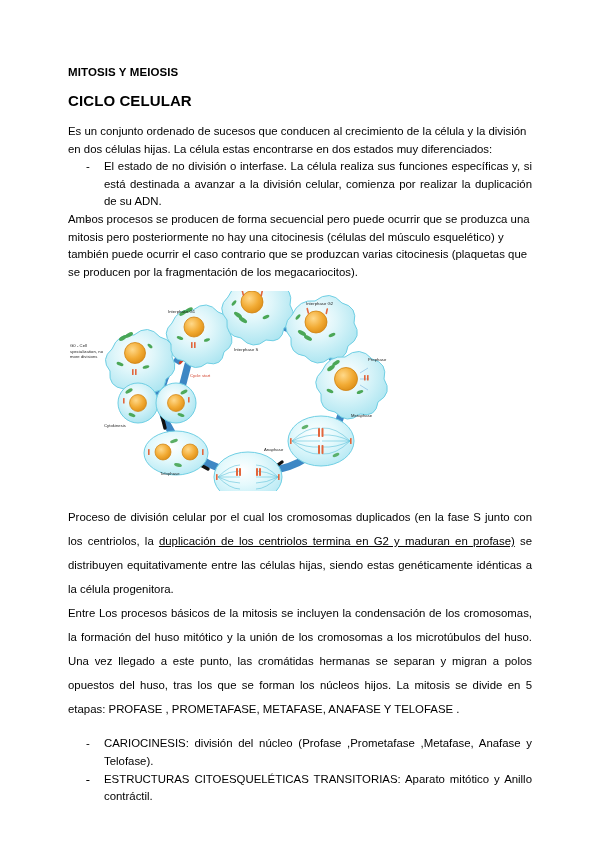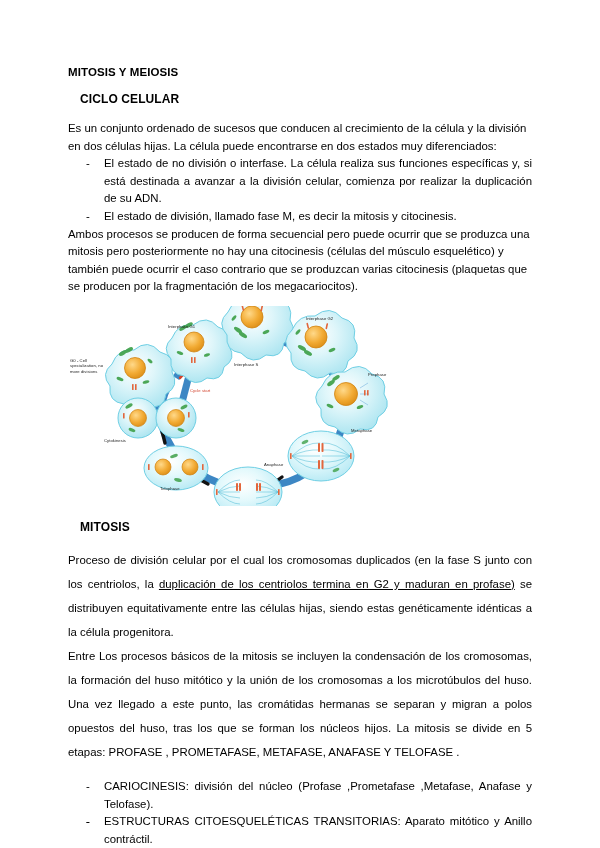--- a/index.html
+++ b/index.html
@@ -28,23 +28,23 @@
     top: 66px;
     width: 464px;
   }
   h1.doc-heading {
     font-size: 11.5px;
     font-weight: bold;
     margin: 0 0 14px 0;
     letter-spacing: 0.1px;
   }
   h2.doc-subheading {
-    font-size: 12px;
+    font-size: 15px;
     font-weight: bold;
-    margin: 0 0 14px 12px;
+    margin: 0 0 14px 0;
     letter-spacing: 0.1px;
   }
   p.body-text {
     font-size: 11.4px;
     line-height: 17.6px;
     margin: 0;
     text-align: left;
   }
   p.body-text-just {
     font-size: 11.4px;
@@ -103,30 +103,29 @@
 </head>
 <body>
 
 <div class="page">
   <div class="content">
 
     <h1 class="doc-heading">MITOSIS Y MEIOSIS</h1>
 
     <h2 class="doc-subheading">CICLO CELULAR</h2>
 
-    <p class="body-text">Es un conjunto ordenado de sucesos que conducen al crecimiento de la célula y la división en dos células hijas. La célula puede encontrarse en dos estados muy diferenciados:</p>
+    <p class="body-text">Es un conjunto ordenado de sucesos que conducen al crecimiento de la célula y la división en dos células hijas. La célula estas encontrarse en dos estados muy diferenciados:</p>
 
     <ul class="dash-list">
       <li>
         <span class="dash">-</span>
         <span>El estado de no división o interfase. La célula realiza sus funciones específicas y, si está destinada a avanzar a la división celular, comienza por realizar la duplicación de su ADN.</span>
       </li>
       <li>
         <span class="dash">-</span>
-        <span>El estado de división, llamado fase M, es decir la mitosis y citocinesis.</span>
       </li>
     </ul>
 
     <p class="body-text">Ambos procesos se producen de forma secuencial pero puede ocurrir que se produzca una mitosis pero posteriormente no hay una citocinesis (células del músculo esquelético) y también puede ocurrir el caso contrario que se produzcan varias citocinesis (plaquetas que se producen por la fragmentación de los megacariocitos).</p>
 
     <div class="diagram-wrap">
       <div class="diagram">
         <svg width="464" height="200" viewBox="0 0 464 200" xmlns="http://www.w3.org/2000/svg">
           <defs>
             <radialGradient id="cellg" cx="42%" cy="36%" r="68%">
@@ -357,21 +356,20 @@
       <div class="dlabel" style="left:300px; top:66px;">Prophase</div>
       <div class="dlabel" style="left:283px; top:122px;">Metaphase</div>
       <div class="dlabel" style="left:196px; top:156px;">Anaphase</div>
       <div class="dlabel" style="left:92px; top:180px;">Telophase</div>
       <div class="dlabel" style="left:36px; top:132px;">Cytokinesis</div>
       <div class="dlabel red" style="left:122px; top:82px;">Cycle start</div>
     </div>
 
     <div class="spacer-md"></div>
 
-    <h2 class="doc-subheading">MITOSIS</h2>
 
     <p class="body-text-just"><span>Proceso de división celular por el cual los cromosomas duplicados (en la fase S junto con los centriolos, la </span><span class="underlined">duplicación de los centriolos termina en G2 y maduran en profase)</span><span> se distribuyen equitativamente entre las células hijas, siendo estas genéticamente idénticas a la célula progenitora.</span></p>
 
     <p class="body-text-just">Entre Los procesos básicos de la mitosis se incluyen la condensación de los cromosomas, la formación del huso mitótico y la unión de los cromosomas a los microtúbulos del huso. Una vez llegado a este punto, las cromátidas hermanas se separan y migran a polos opuestos del huso, tras los que se forman los núcleos hijos. La mitosis se divide en 5 etapas: PROFASE , PROMETAFASE, METAFASE, ANAFASE Y TELOFASE .</p>
 
     <div class="spacer-md"></div>
 
     <ul class="dash-list">
       <li>
         <span class="dash">-</span>

